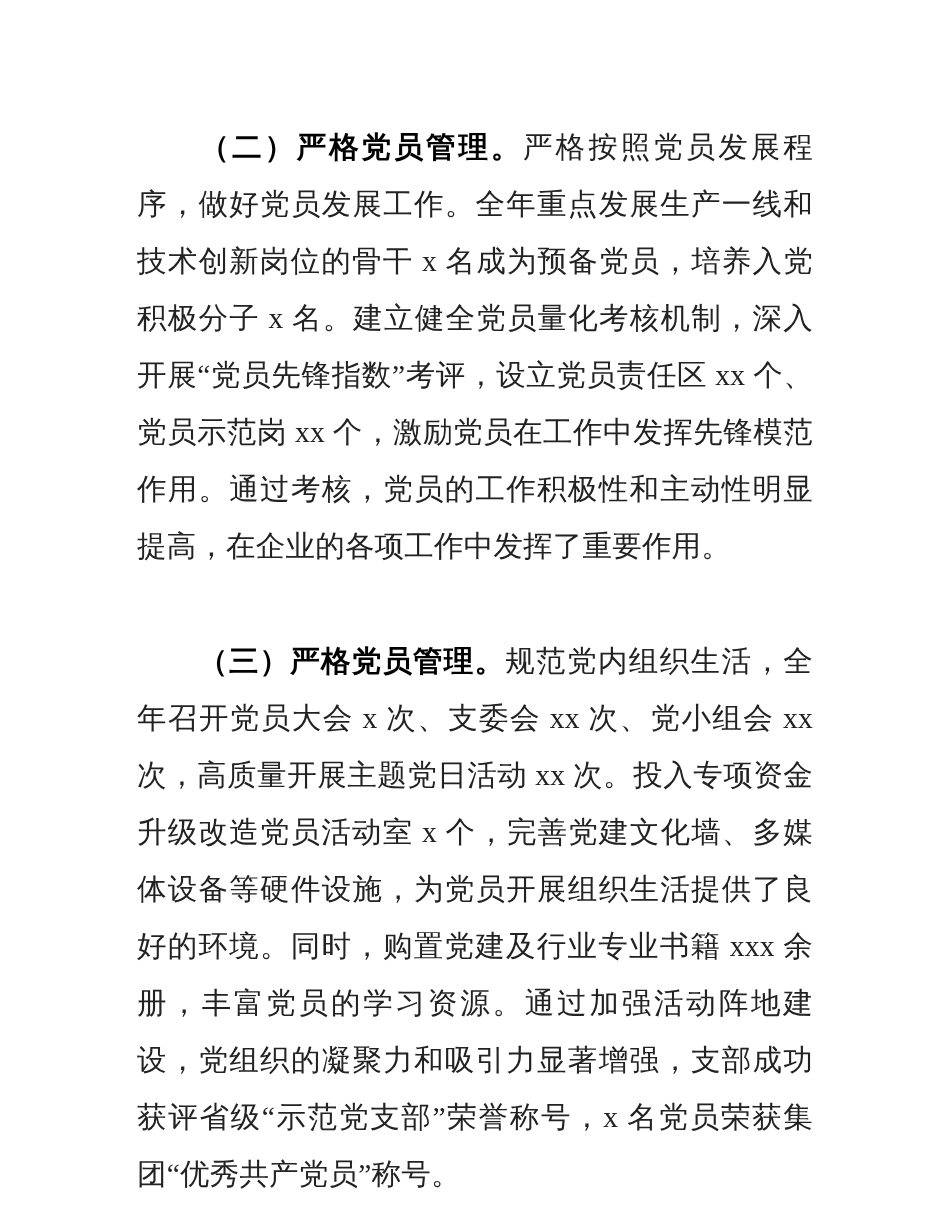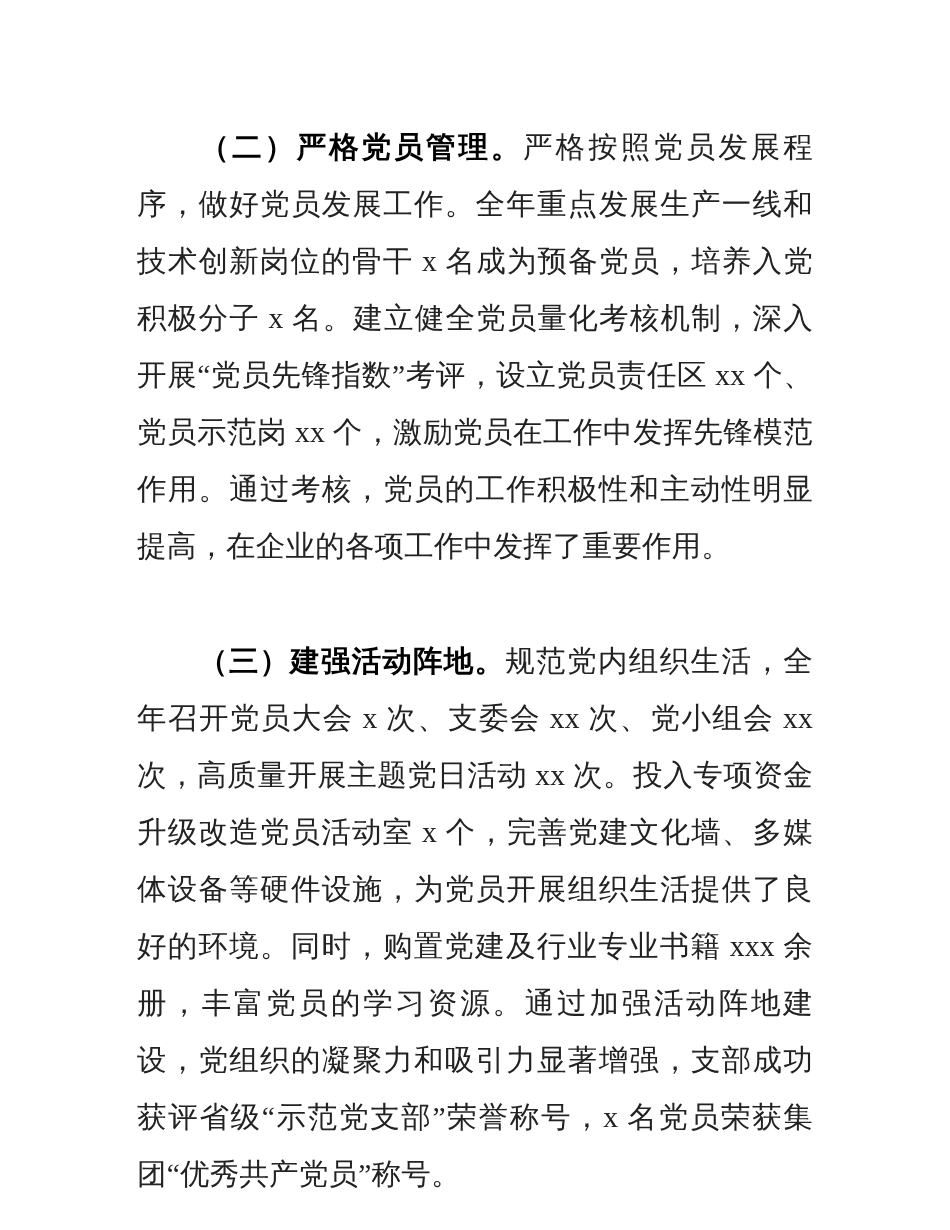--- a/index.html
+++ b/index.html
@@ -72,19 +72,19 @@
 <div id="page">
   <div id="content">
 
     <p class="para">
       <span class="indent"></span><span class="subhead">（二）严格党员管理。</span><span>严格按照党员发展程序，做好党员发展工作。全年重点发展生产一线和技术创新岗位的骨干 x 名成为预备党员，培养入党积极分子 x 名。建立健全党员量化考核机制，深入开展“党员先锋指数”考评，设立党员责任区 xx 个、党员示范岗 xx 个，激励党员在工作中发挥先锋模范作用。通过考核，党员的工作积极性和主动性明显提高，在企业的各项工作中发挥了重要作用。</span>
     </p>
 
     <div class="blank-line">&nbsp;</div>
 
     <p class="para">
-      <span class="indent"></span><span class="subhead">（三）建强活动阵地。</span><span>规范党内组织生活，全年召开党员大会 x 次、支委会 xx 次、党小组会 xx 次，高质量开展主题党日活动 xx 次。投入专项资金升级改造党员活动室 x 个，完善党建文化墙、多媒体设备等硬件设施，为党员开展组织生活提供了良好的环境。同时，购置党建及行业专业书籍 xxx 余册，丰富党员的学习资源。通过加强活动阵地建设，党组织的凝聚力和吸引力显著增强，支部成功获评省级“示范党支部”荣誉称号，x 名党员荣获集团“优秀共产党员”称号。</span>
+      <span class="indent"></span><span class="subhead">（三）严格党员管理。</span><span>规范党内组织生活，全年召开党员大会 x 次、支委会 xx 次、党小组会 xx 次，高质量开展主题党日活动 xx 次。投入专项资金升级改造党员活动室 x 个，完善党建文化墙、多媒体设备等硬件设施，为党员开展组织生活提供了良好的环境。同时，购置党建及行业专业书籍 xxx 余册，丰富党员的学习资源。通过加强活动阵地建设，党组织的凝聚力和吸引力显著增强，支部成功获评省级“示范党支部”荣誉称号，x 名党员荣获集团“优秀共产党员”称号。</span>
     </p>
 
     <div class="blank-line">&nbsp;</div>
 
   </div>
 </div>
 
 </body></html>

